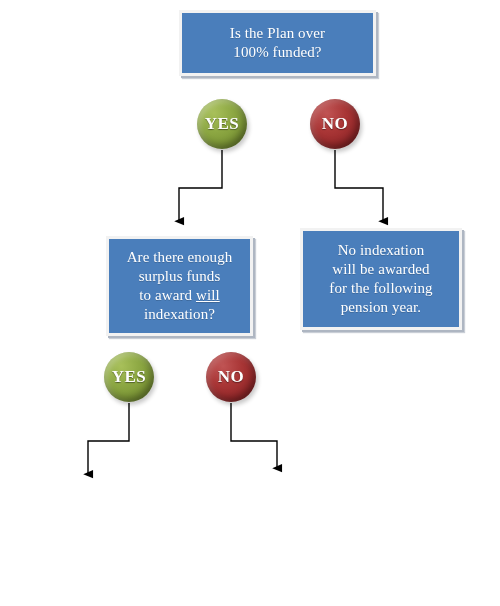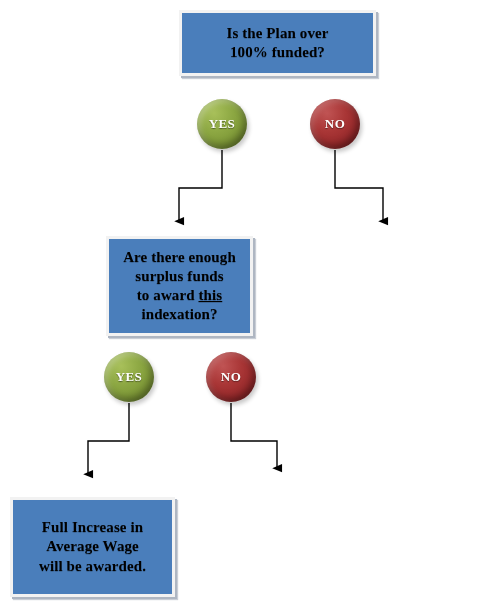--- a/index.html
+++ b/index.html
@@ -22,22 +22,22 @@
     box-sizing: border-box;
     background: #4A7EBB;
     border: 3px solid #F2F2F2;
     box-shadow: 2px 2px 0 0 #AEB6C2, 3px 3px 1px 0 #C9CED6;
     display: flex;
     align-items: center;
     justify-content: center;
     text-align: center;
   }
   .fbox .ftext {
-    color: #000000;
-    font-weight: bold;
+    color: #ffffff;
+    font-weight: normal;
     font-size: 15px;
     line-height: 1.28;
     letter-spacing: 0.1px;
     padding: 0 6px;
     white-space: pre-line;
     text-shadow: 0 1px 0 rgba(0,0,0,0.18);
   }
   .fbox .ftext u {
     text-decoration: underline;
     text-underline-offset: 1px;
@@ -48,21 +48,21 @@
     position: absolute;
     box-sizing: border-box;
     border-radius: 50%;
     display: flex;
     align-items: center;
     justify-content: center;
   }
   .circle .ctext {
     color: #FFFFFF;
     font-weight: bold;
-    font-size: 13px;
+    font-size: 17px;
     letter-spacing: 0.4px;
     text-shadow: 0 1px 1px rgba(0,0,0,0.45);
     position: relative;
     z-index: 2;
   }
   .circle.green {
     background: radial-gradient(circle at 34% 28%, #A8C05A 0%, #8DA843 38%, #7C9636 68%, #61762A 100%);
     box-shadow: inset -3px -4px 7px rgba(0,0,0,0.33),
                 inset 3px 3px 6px rgba(255,255,255,0.32),
                 2px 3px 4px rgba(0,0,0,0.22);
@@ -107,30 +107,30 @@
 
   <div class="circle green" id="node-q1-yes" style="left: 197px; top: 99px; width: 50px; height: 50px;">
     <span class="ctext">YES</span>
   </div>
 
   <div class="circle red" id="node-q1-no" style="left: 310px; top: 99px; width: 50px; height: 50px;">
     <span class="ctext">NO</span>
   </div>
 
   <div class="fbox" id="node-q2" style="left: 106px; top: 236px; width: 147px; height: 100px;">
-    <div class="ftext">Are there enough<br>surplus funds<br>to award <u>this</u><br>indexation?</div>
+    <div class="ftext">Are there enough<br>surplus funds<br>to award <u>will</u><br>indexation?</div>
   </div>
 
+  <div class="fbox" id="node-r1" style="left: 300px; top: 228px; width: 162px; height: 102px;">
+    <div class="ftext">No indexation<br>will be awarded<br>for the following<br>pension year.</div>
+  </div>
 
   <div class="circle green" id="node-q2-yes" style="left: 104px; top: 352px; width: 50px; height: 50px;">
     <span class="ctext">YES</span>
   </div>
 
   <div class="circle red" id="node-q2-no" style="left: 206px; top: 352px; width: 50px; height: 50px;">
     <span class="ctext">NO</span>
   </div>
 
-  <div class="fbox" id="node-r2" style="left: 10px; top: 497px; width: 165px; height: 100px;">
-    <div class="ftext">Full Increase in<br>Average Wage<br>will be awarded.</div>
-  </div>
 
 
 </div>
 
 </body></html>

